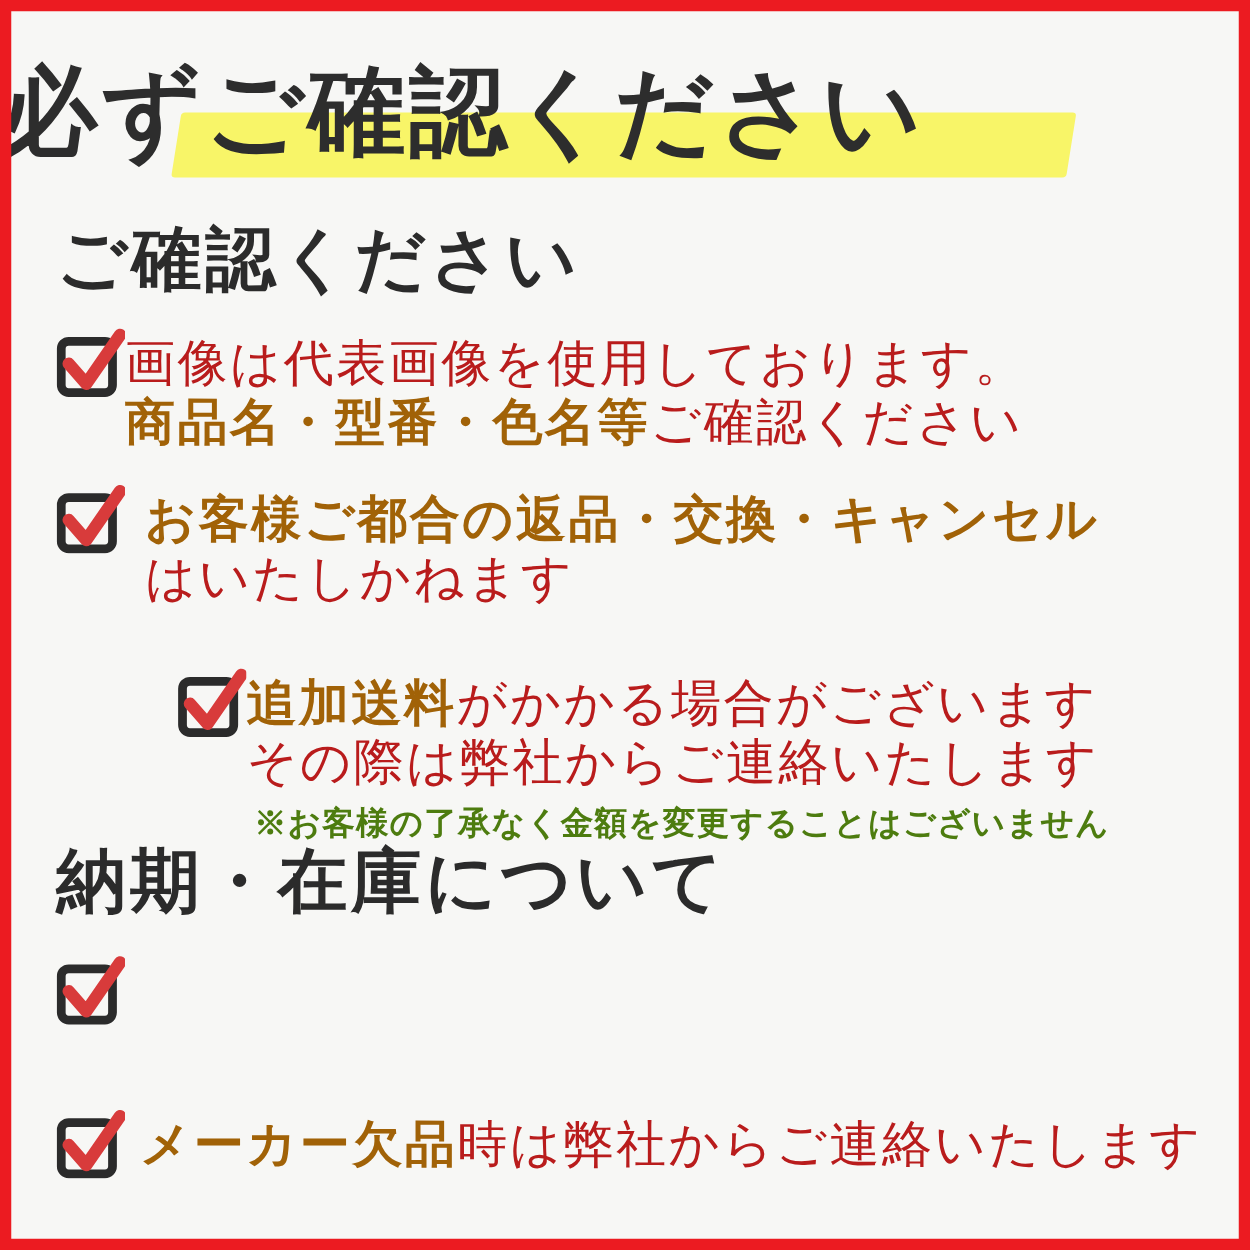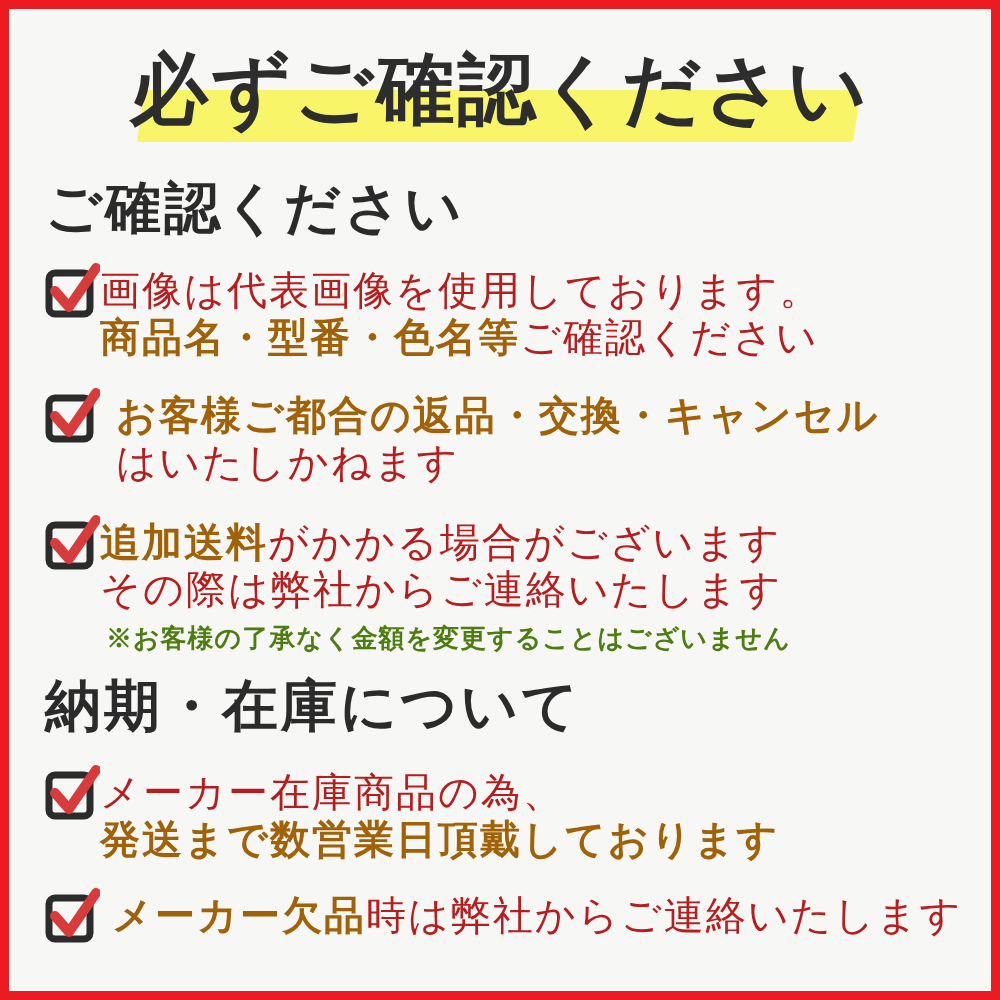--- a/index.html
+++ b/index.html
@@ -18,21 +18,21 @@
   }
   .frame{
     position:absolute;inset:0;
     border:9px solid #ec1b21;
     pointer-events:none;
     z-index:5;
   }
   
   .title-wrap{
     position:absolute;left:0;right:0;top:40px;
-    text-align:center;height:110px;
+    height:110px;
   }
   .hl{
     position:absolute;
     left:141px;top:50px;
     width:716px;height:52px;
     background:#f8f568;
     transform:skewX(-9deg);
     border-radius:3px;
     z-index:0;
   }
@@ -114,21 +114,21 @@
         <rect x="4" y="11" width="41" height="41" rx="6" fill="none" stroke="#2b2b2b" stroke-width="7"></rect>
         <path d="M10 29 L24 45 L51 6" fill="none" stroke="#d83b3b" stroke-width="10" stroke-linecap="round" stroke-linejoin="round"></path>
       </svg>
     </span>
     <div class="txt">
       <div><span class="red">お客様ご都合の返品・交換・キャンセル</span></div>
       <div><span class="blk">はいたしかねます</span></div>
     </div>
   </div>
 
-  <div class="item" style="top:520px;">
+  <div class="item" style="top:540px;justify-content:center;">
     <span class="cb">
       <svg width="55" height="56" viewBox="0 0 55 56">
         <rect x="4" y="11" width="41" height="41" rx="6" fill="none" stroke="#2b2b2b" stroke-width="7"></rect>
         <path d="M10 29 L24 45 L51 6" fill="none" stroke="#d83b3b" stroke-width="10" stroke-linecap="round" stroke-linejoin="round"></path>
       </svg>
     </span>
     <div class="txt">
       <div><span class="red">追加送料</span><span class="blk">がかかる場合がございます</span></div>
       <div><span class="blk">その際は弊社からご連絡いたします</span></div>
       <div class="note">※お客様の了承なく金額を変更することはございません</div>
@@ -137,24 +137,20 @@
 
   <h2 class="sec-heading" style="top:676px;">納期・在庫について</h2>
 
   <div class="item" style="top:770px;">
     <span class="cb">
       <svg width="55" height="56" viewBox="0 0 55 56">
         <rect x="4" y="11" width="41" height="41" rx="6" fill="none" stroke="#2b2b2b" stroke-width="7"></rect>
         <path d="M10 29 L24 45 L51 6" fill="none" stroke="#d83b3b" stroke-width="10" stroke-linecap="round" stroke-linejoin="round"></path>
       </svg>
     </span>
-    <div class="txt">
-      <div><span class="blk">メーカー在庫商品の為、</span></div>
-      <div><span class="red">発送まで数営業日頂戴しております</span></div>
-    </div>
   </div>
 
   <div class="item" style="top:893px;gap:12px;">
     <span class="cb">
       <svg width="55" height="56" viewBox="0 0 55 56">
         <rect x="4" y="11" width="41" height="41" rx="6" fill="none" stroke="#2b2b2b" stroke-width="7"></rect>
         <path d="M10 29 L24 45 L51 6" fill="none" stroke="#d83b3b" stroke-width="10" stroke-linecap="round" stroke-linejoin="round"></path>
       </svg>
     </span>
     <div class="txt">

